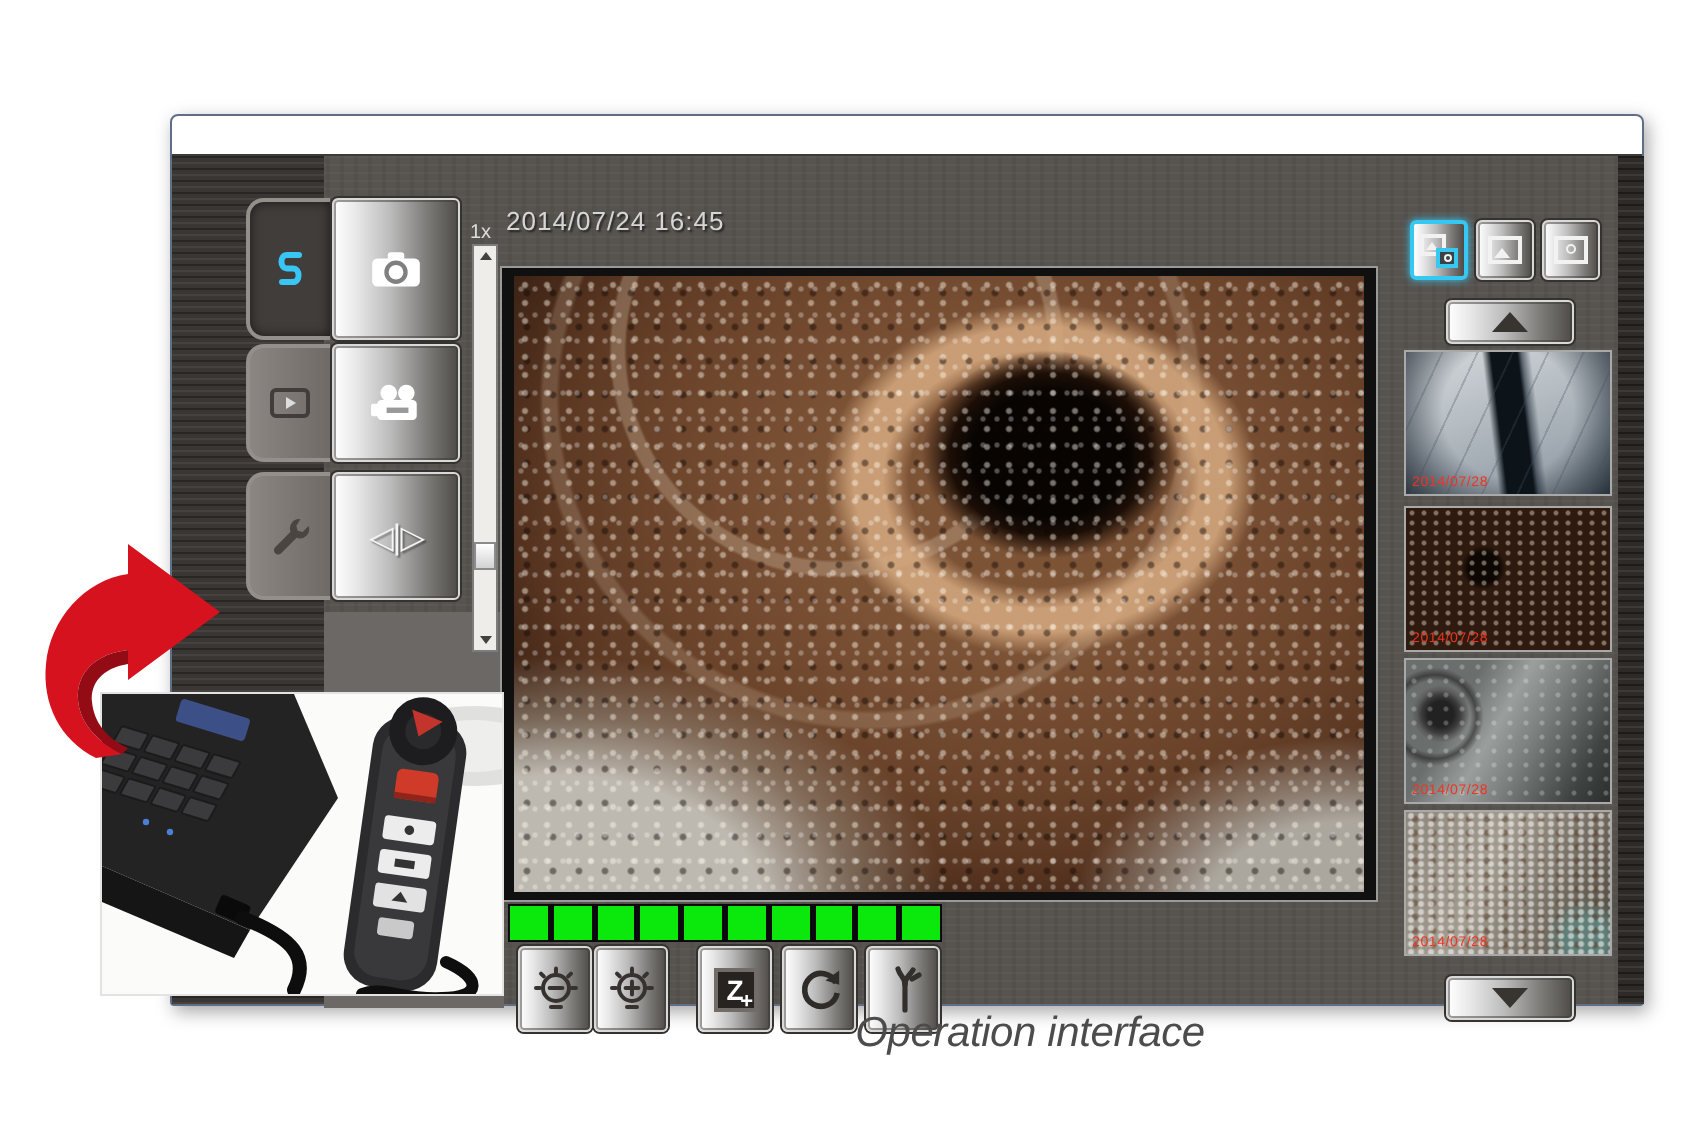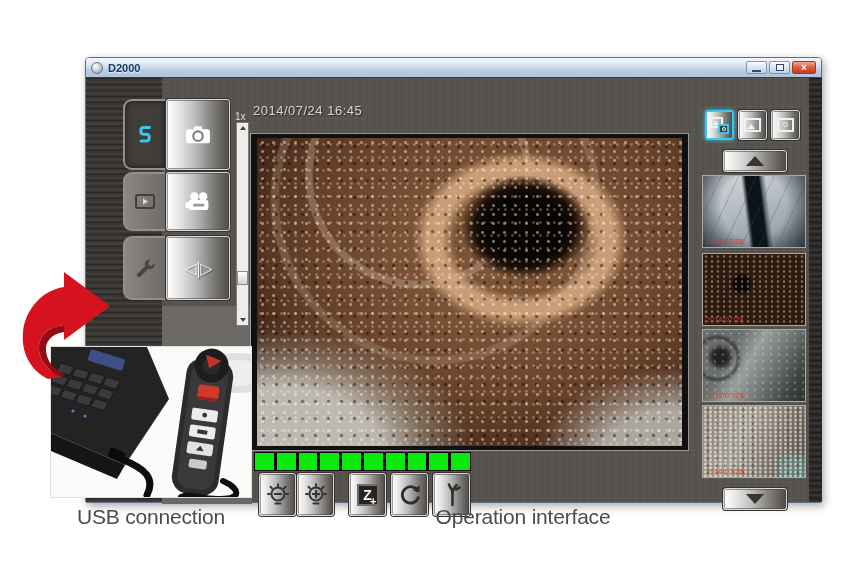--- a/index.html
+++ b/index.html
@@ -170,44 +170,29 @@
     background-size:5px 4px, 9px 7px, auto, auto;
     background-repeat:repeat, repeat, no-repeat, no-repeat; }
 
   
   .usb-photo { position:absolute; left:50px; top:346px; width:202px; height:152px;
          background:#fbfbfa; border:1px solid #e3e3e1; z-index:5; overflow:hidden; }
   .red-arrow { position:absolute; left:20px; top:270px; width:90px; height:112px; z-index:6; }
   .caption { position:absolute; top:505px; font-size:21px; color:#4c4c4c;
          letter-spacing:-.2px; text-align:center; }
   .caption-usb { left:50px; width:202px; }
-  .caption-op { left:373px; width:300px; }
+  .caption-op { left:365px; width:300px;font-style:italic; }
 </style>
 </head>
 <body>
 
 <div class="page">
 
   <div class="app">
 
-    <div class="titlebar">
-      <span class="app-icon"></span>
-      <span class="title-text">D2000</span>
-      <span class="win-controls">
-        <span class="win-btn">
-            <span class="glyph-min"></span>
-          </span>
-        <span class="win-btn">
-            <span class="glyph-restore"></span>
-          </span>
-        <span class="win-btn close">
-            <span>×</span>
-          </span>
-      </span>
-    </div>
 
     <div class="appbody">
       <div class="left-strip"></div>
       <div class="light-panel"></div>
       <div class="right-strip"></div>
 
       <div class="tab tab1 active">
         <svg width="22" height="22" viewBox="0 0 22 22">
           <path d="M15.5 3.5 H9.5 C5.8 3.5 5.8 10.2 9.5 10.2 H12.5 C16.2 10.2 16.2 17 12.5 17 H7" fill="none" stroke="#38c6f4" stroke-width="3" stroke-linecap="round"></path>
         </svg>
@@ -420,16 +405,15 @@
     </svg>
   </div>
 
   <div class="red-arrow">
     <svg width="90" height="112" viewBox="0 0 90 112">
       <path d="M44 2 L90 36 L44 70 L44 55 C27 57 18 67 19 80 C20 92 29 101 41 107 L28 109 C10 100 1 82 3 62 C5 40 22 20 44 17 Z" fill="#d6121f"></path>
       <path d="M41 107 C29 101 20 92 19 80 C18 67 27 57 44 55 L44 62 C31 64 25 72 26 81 C27 91 33 99 44 104 Z" fill="#930c15"></path>
     </svg>
   </div>
 
-  <div class="caption caption-usb">USB connection</div>
   <div class="caption caption-op">Operation interface</div>
 
 </div>
 
 </body></html>

